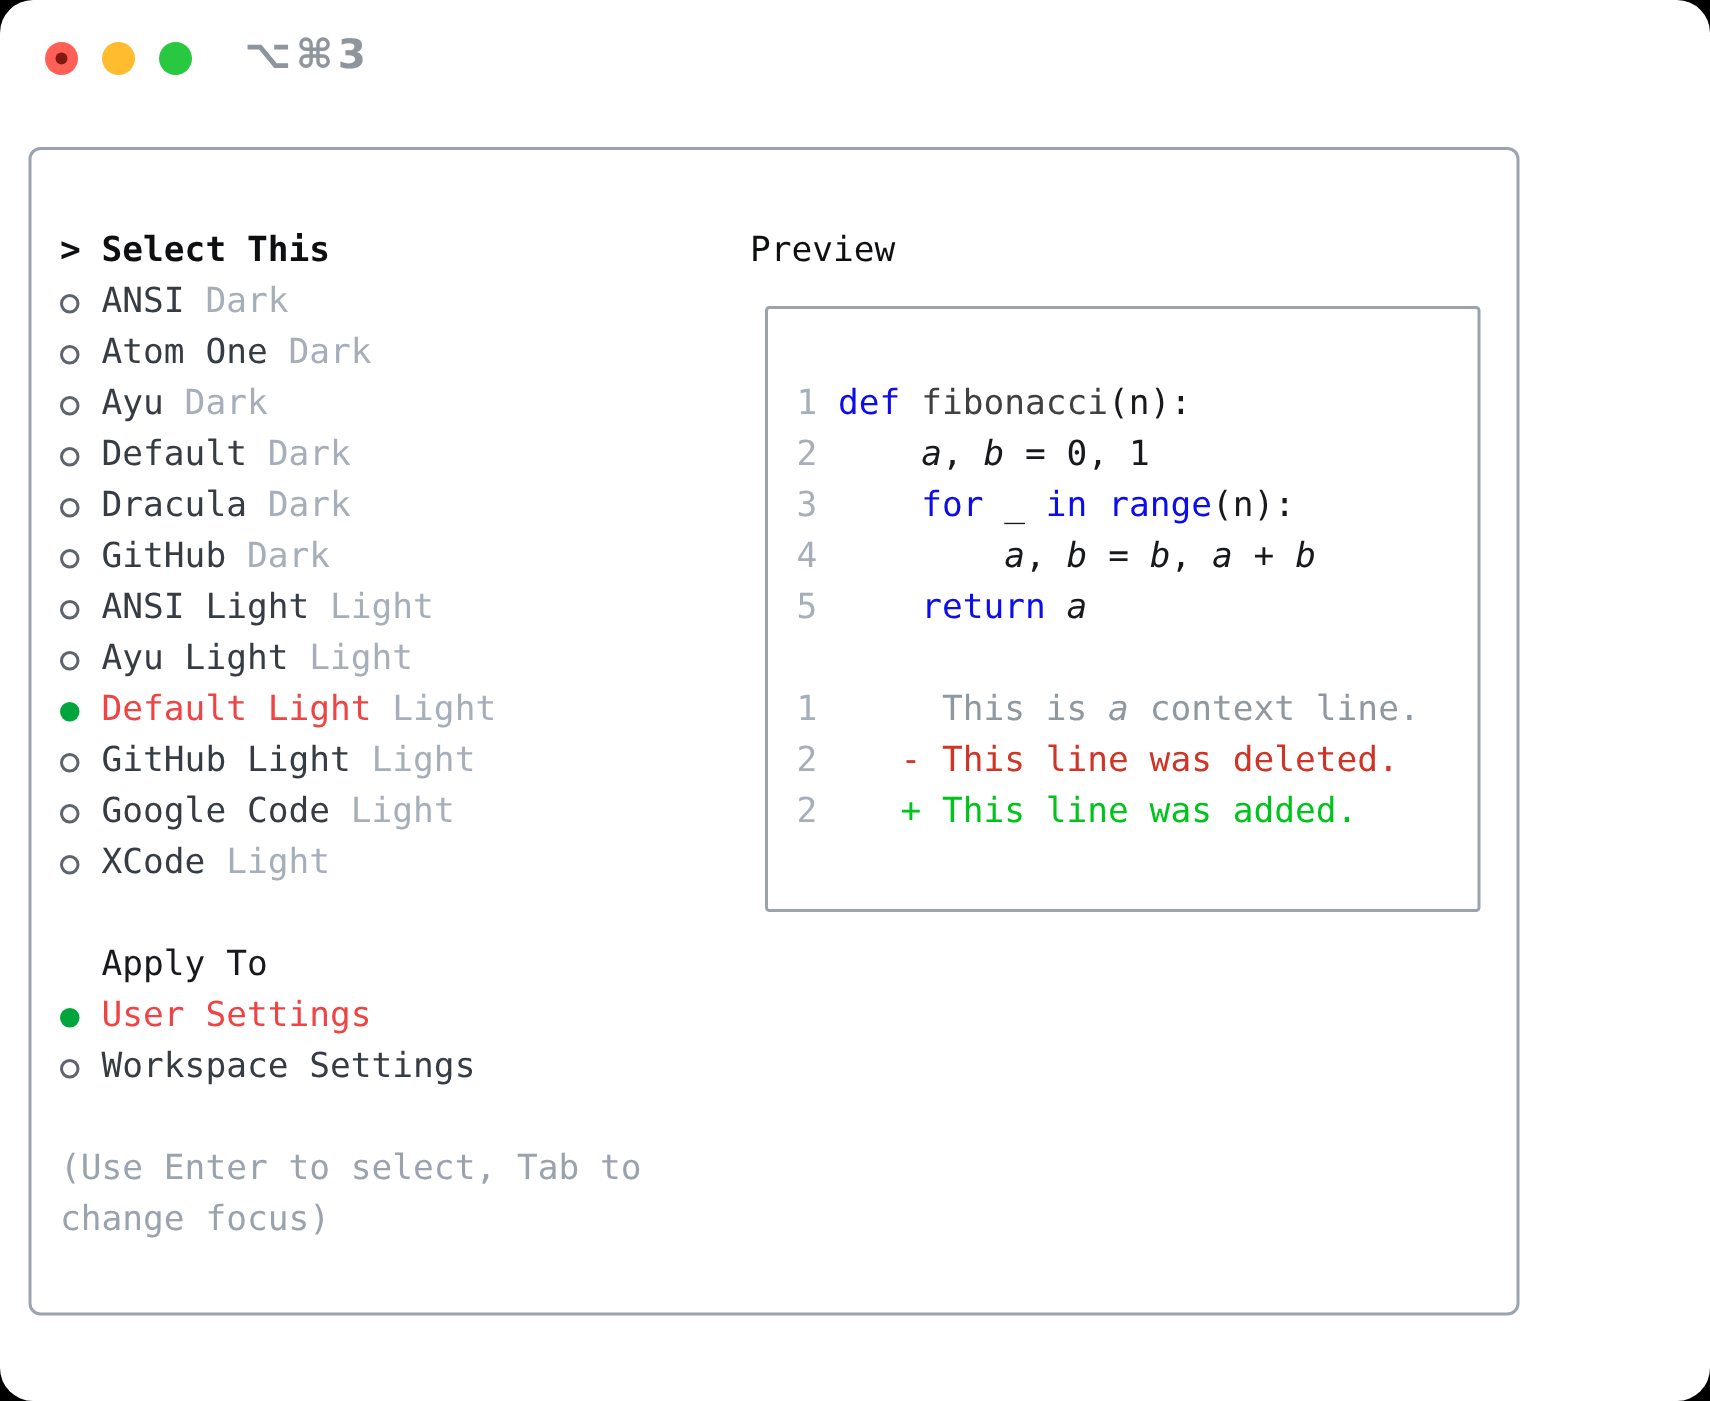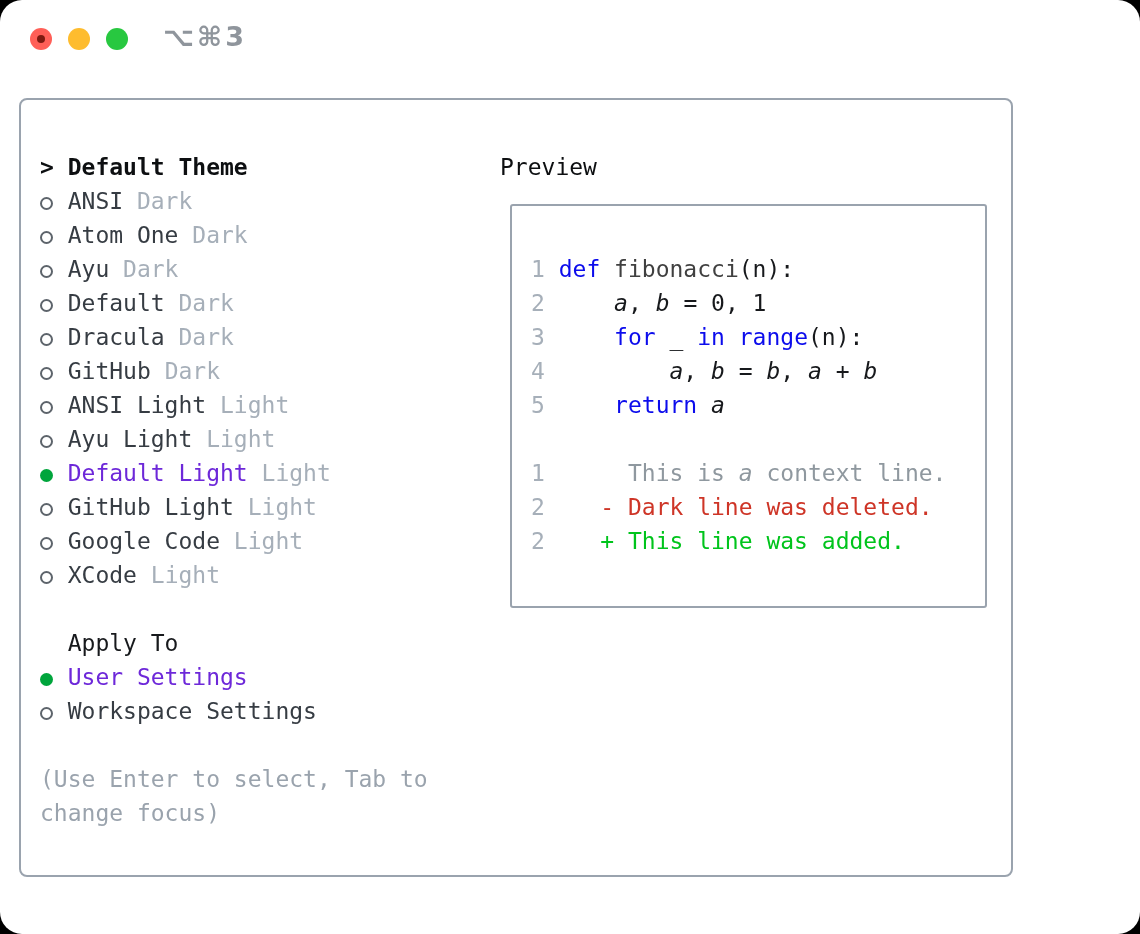--- a/index.html
+++ b/index.html
@@ -22,21 +22,21 @@
   .list{position:absolute;left:19px;top:50px;width:450px;font-size:23px;}
   .row{min-height:34px;line-height:34px;white-space:pre;color:#363c43;}
   .mk{display:inline-block;width:27.7px;}
   .caret{font-weight:bold;color:#0d0f11;}
   .dot{display:inline-block;width:13px;height:13px;border-radius:50%;box-sizing:border-box;vertical-align:-1px;}
   .dot.off{border:2px solid #5d646b;}
   .dot.on{background:#00a53c;}
   .hdr{font-weight:bold;color:#0d0f11;}
   .subhdr{color:#17191c;}
   .nm{color:#363c43;}
-  .nm.sel{color:#6d28d9;}
+  .nm.sel{color:#ef4444;}
   .sfx{color:#a6afb9;}
   .foot{color:#9aa3ad;text-align:center;}
 
   
   .preview-header{position:absolute;left:479px;top:50px;line-height:34px;font-size:23px;font-weight:normal;color:#0d0f11;}
   .preview-box{position:absolute;left:489px;top:104px;width:477px;height:404px;border:2px solid #9aa3ae;border-radius:3px;box-sizing:border-box;background:#fff;}
   .code{padding:46px 0 0 19px;}
   .cl{min-height:34px;line-height:34px;white-space:pre;font-size:23px;}
   .seg.ln{color:#a6afb9;}
   .seg.pl{color:#17191c;}
@@ -56,21 +56,21 @@
 
     <div class="titlebar">
       <span class="tl red"></span>
       <span class="tl yellow"></span>
       <span class="tl green"></span>
       <span class="shortcut">⌥⌘3</span>
     </div>
 
     <div class="panel">
       <div class="list" id="left-list">
-          <div class="row"><span class="mk"><span class="caret">&gt;</span></span><span class="hdr">Default Theme</span></div>
+          <div class="row"><span class="mk"><span class="caret">&gt;</span></span><span class="hdr">Select This</span></div>
           <div class="row"><span class="mk"><span class="dot off"></span></span><span class="nm">ANSI</span><span class="sfx"> Dark</span></div>
           <div class="row"><span class="mk"><span class="dot off"></span></span><span class="nm">Atom One</span><span class="sfx"> Dark</span></div>
           <div class="row"><span class="mk"><span class="dot off"></span></span><span class="nm">Ayu</span><span class="sfx"> Dark</span></div>
           <div class="row"><span class="mk"><span class="dot off"></span></span><span class="nm">Default</span><span class="sfx"> Dark</span></div>
           <div class="row"><span class="mk"><span class="dot off"></span></span><span class="nm">Dracula</span><span class="sfx"> Dark</span></div>
           <div class="row"><span class="mk"><span class="dot off"></span></span><span class="nm">GitHub</span><span class="sfx"> Dark</span></div>
           <div class="row"><span class="mk"><span class="dot off"></span></span><span class="nm">ANSI Light</span><span class="sfx"> Light</span></div>
           <div class="row"><span class="mk"><span class="dot off"></span></span><span class="nm">Ayu Light</span><span class="sfx"> Light</span></div>
           <div class="row"><span class="mk"><span class="dot on"></span></span><span class="nm sel">Default Light</span><span class="sfx"> Light</span></div>
           <div class="row"><span class="mk"><span class="dot off"></span></span><span class="nm">GitHub Light</span><span class="sfx"> Light</span></div>
@@ -87,20 +87,20 @@
       <div class="preview-header">Preview</div>
       <div class="preview-box">
         <div class="code" id="preview-lines">
             <div class="cl"><span class="seg ln">1 </span><span class="seg kw">def</span><span class="seg pl"> </span><span class="seg fn">fibonacci</span><span class="seg pl">(n):</span></div>
             <div class="cl"><span class="seg ln">2</span><span class="seg pl">     </span><span class="seg var">a</span><span class="seg pl">, </span><span class="seg var">b</span><span class="seg pl"> = 0, 1</span></div>
             <div class="cl"><span class="seg ln">3</span><span class="seg pl">     </span><span class="seg kw">for</span><span class="seg pl"> _ </span><span class="seg kw">in</span><span class="seg pl"> </span><span class="seg kw">range</span><span class="seg pl">(n):</span></div>
             <div class="cl"><span class="seg ln">4</span><span class="seg pl">         </span><span class="seg var">a</span><span class="seg pl">, </span><span class="seg var">b</span><span class="seg pl"> = </span><span class="seg var">b</span><span class="seg pl">, </span><span class="seg var">a</span><span class="seg pl"> + </span><span class="seg var">b</span></div>
             <div class="cl"><span class="seg ln">5</span><span class="seg pl">     </span><span class="seg kw">return</span><span class="seg pl"> </span><span class="seg var">a</span></div>
             <div class="cl"></div>
             <div class="cl"><span class="seg ln">1</span><span class="seg ctx">      </span><span class="seg ctx">This is </span><span class="seg ctxi">a</span><span class="seg ctx"> context line.</span></div>
-            <div class="cl"><span class="seg ln">2</span><span class="seg pl">    </span><span class="seg del">- Dark line was deleted.</span></div>
+            <div class="cl"><span class="seg ln">2</span><span class="seg pl">    </span><span class="seg del">- This line was deleted.</span></div>
             <div class="cl"><span class="seg ln">2</span><span class="seg pl">    </span><span class="seg add">+ This line was added.</span></div>
           </div>
       </div>
     </div>
 
   </div>
 </div>
 
 </body></html>

